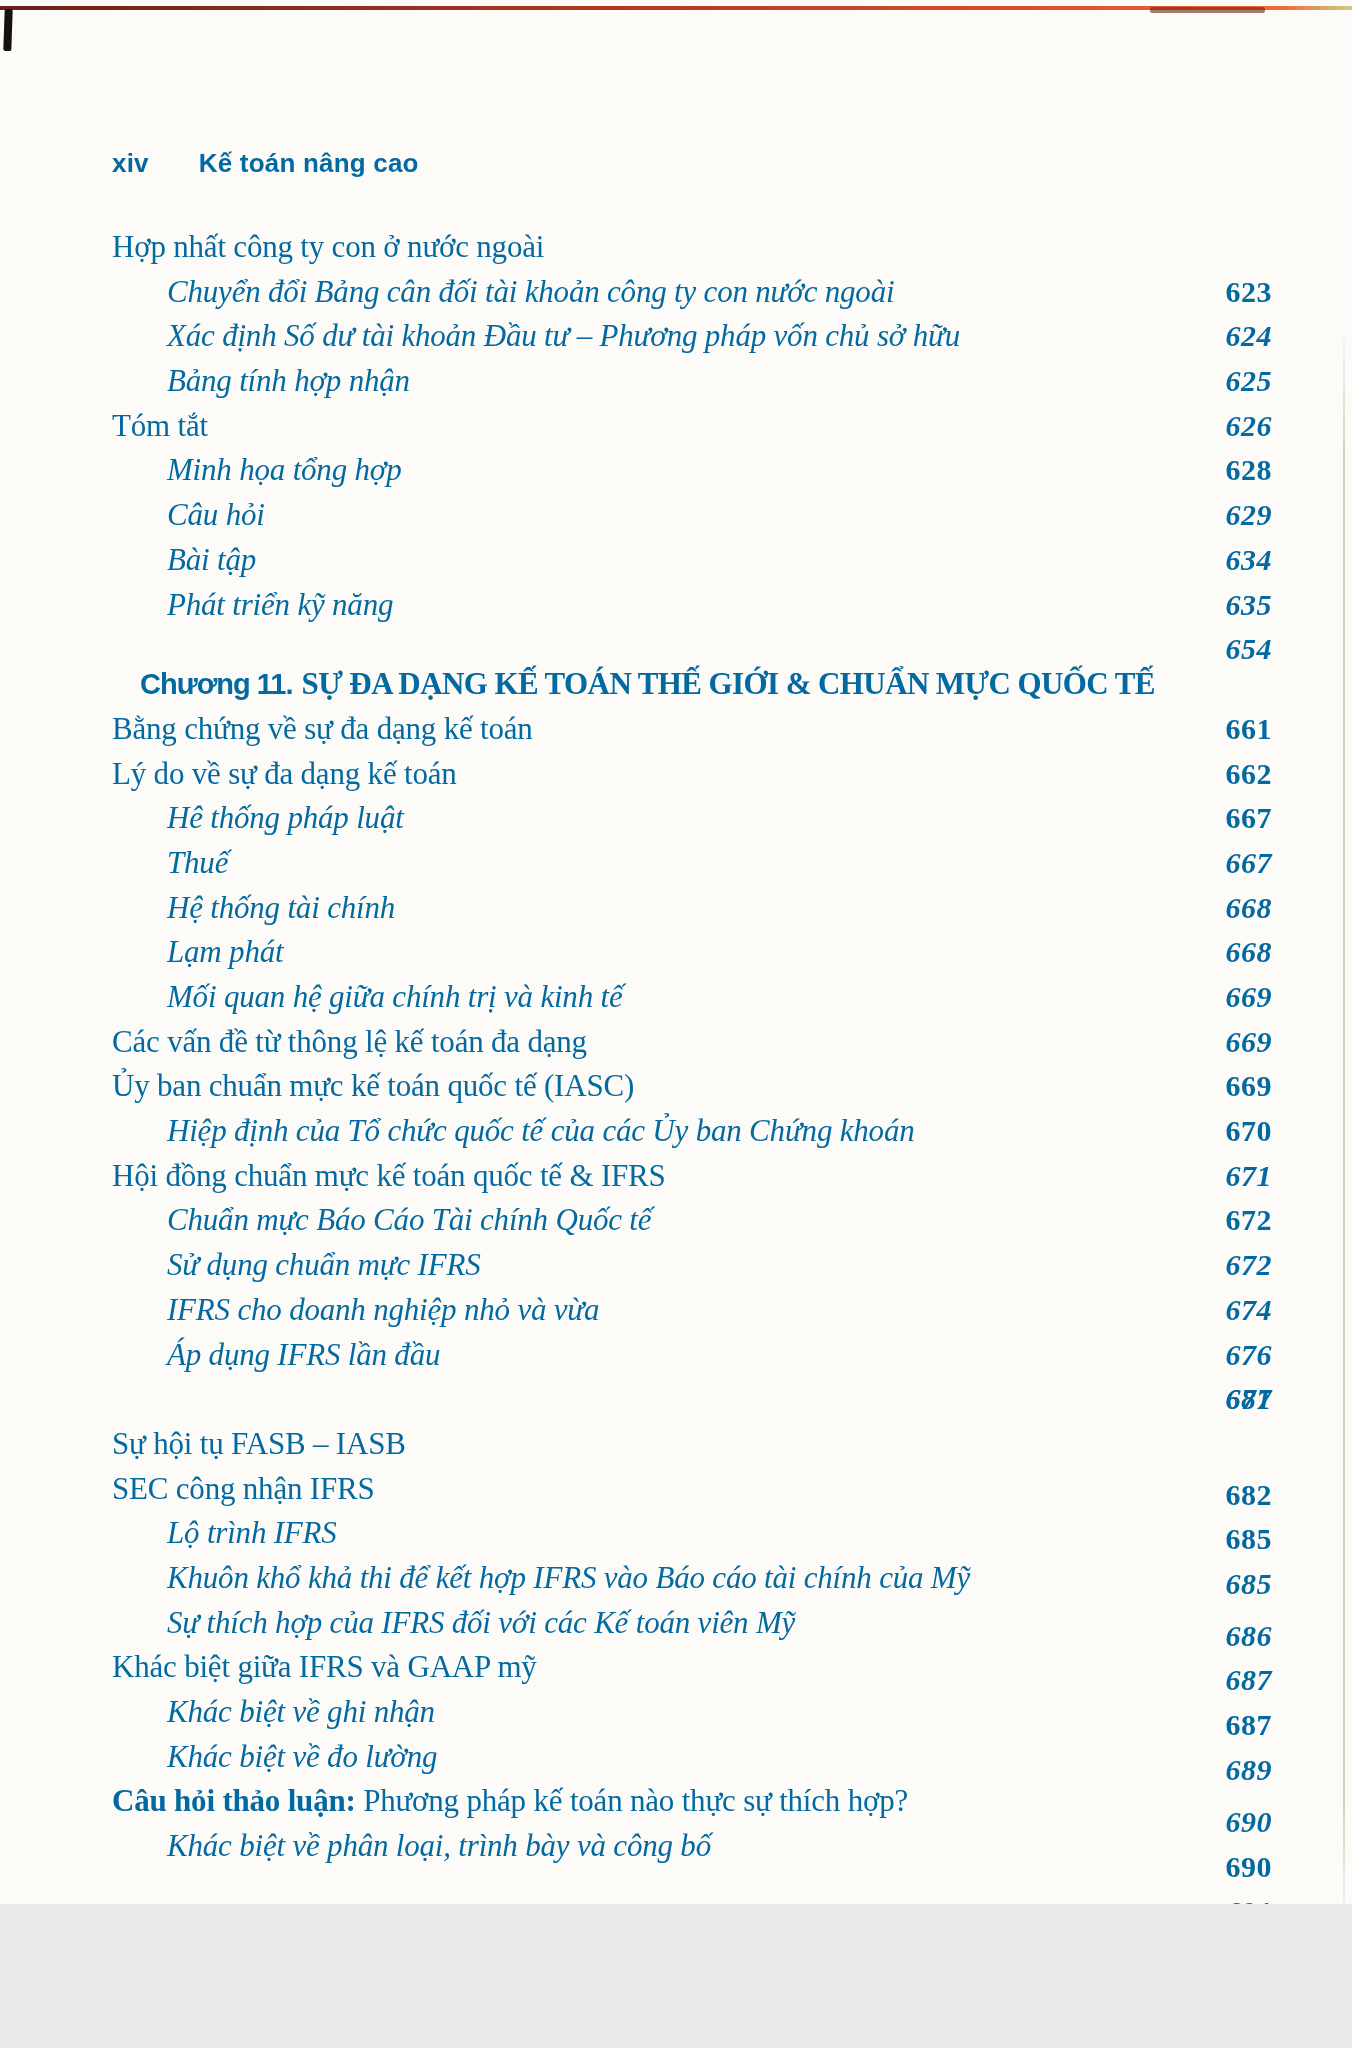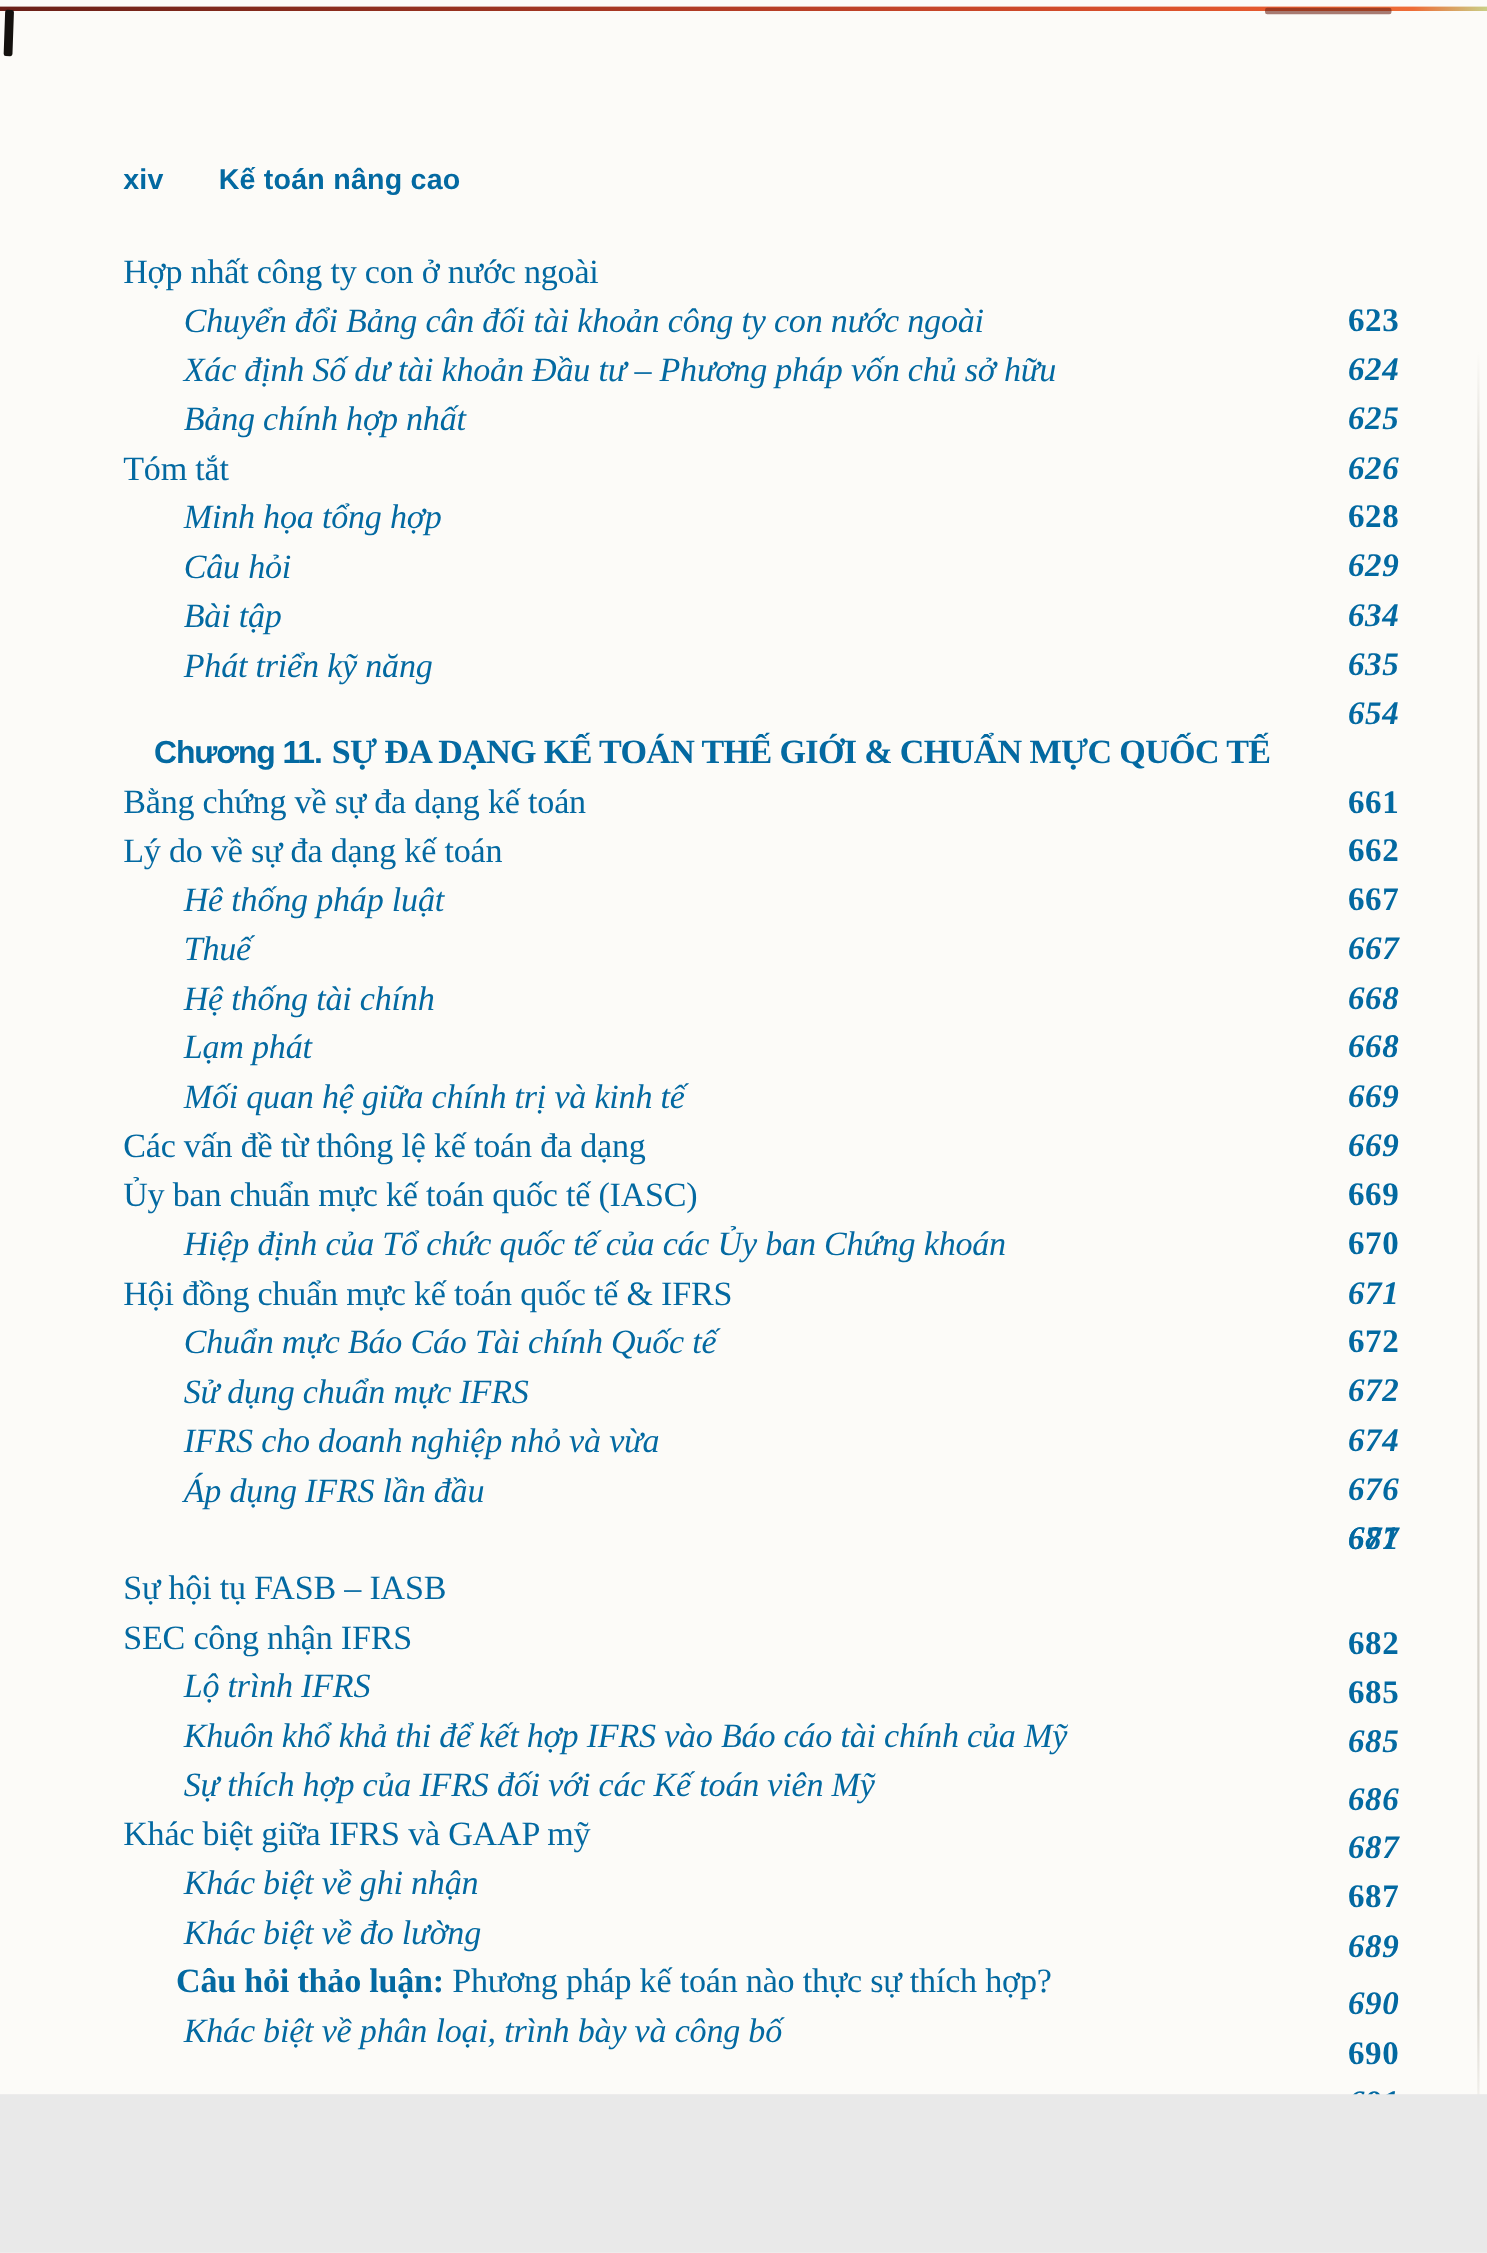--- a/index.html
+++ b/index.html
@@ -68,21 +68,21 @@
   .italic .entry-title, .italic .entry-page { font-style: italic; }
 
   .chapter { margin-top: 35px; font-weight: 700; }
   .chapter .entry-title { letter-spacing: -0.6px; font-size: 31px; }
   .chapter .entry-prefix {
     font-family: "Liberation Sans", sans-serif;
     font-size: 29px; letter-spacing: -1px; padding-right: 9px; margin-left: 28px;
   }
   .chapter .entry-page { font-style: normal; }
 
-  .discussion { font-weight: 400; margin-left: 48px; }
+  .discussion { font-weight: 400; }
   .discussion .entry-prefix { font-weight: 700; }
 
   
   .toc-row:nth-child(n+27) .entry-page { transform: translateY(6px); }
   .toc-row:nth-child(n+30) .entry-page { transform: translateY(13px); }
   .toc-row:nth-child(n+34) .entry-page { transform: translateY(21px); text-align: right; }
 </style>
 </head>
 <body>
 
@@ -105,21 +105,21 @@
       </div>
       <div class="toc-row level-1 italic">
         <span class="entry-title"><span>Chuyển đổi Bảng cân đối tài khoản công ty con nước ngoài</span></span>
         <span class="entry-page">624</span>
       </div>
       <div class="toc-row level-1 italic">
         <span class="entry-title"><span>Xác định Số dư tài khoản Đầu tư – Phương pháp vốn chủ sở hữu</span></span>
         <span class="entry-page">625</span>
       </div>
       <div class="toc-row level-1 italic">
-        <span class="entry-title"><span>Bảng chính hợp nhất</span></span>
+        <span class="entry-title"><span>Bảng tính hợp nhận</span></span>
         <span class="entry-page">626</span>
       </div>
       <div class="toc-row level-0 normal">
         <span class="entry-title"><span>Tóm tắt</span></span>
         <span class="entry-page">628</span>
       </div>
       <div class="toc-row level-1 italic">
         <span class="entry-title"><span>Minh họa tổng hợp</span></span>
         <span class="entry-page">629</span>
       </div>

